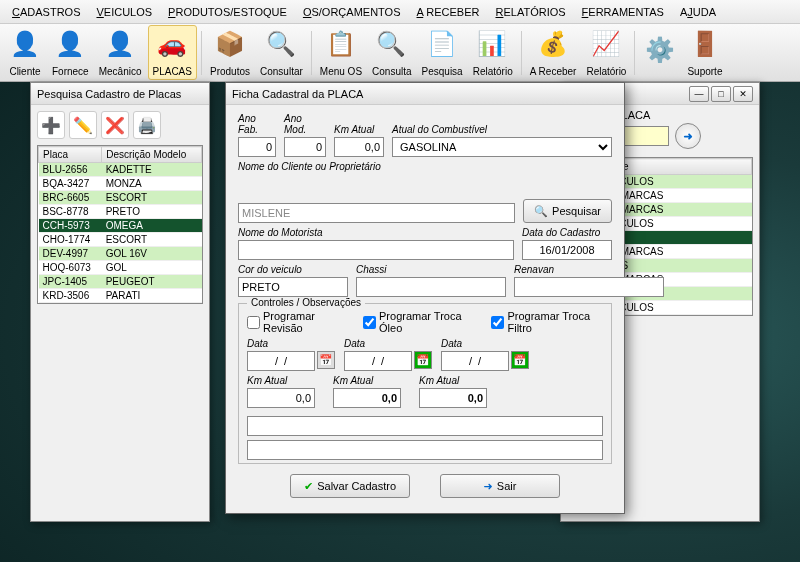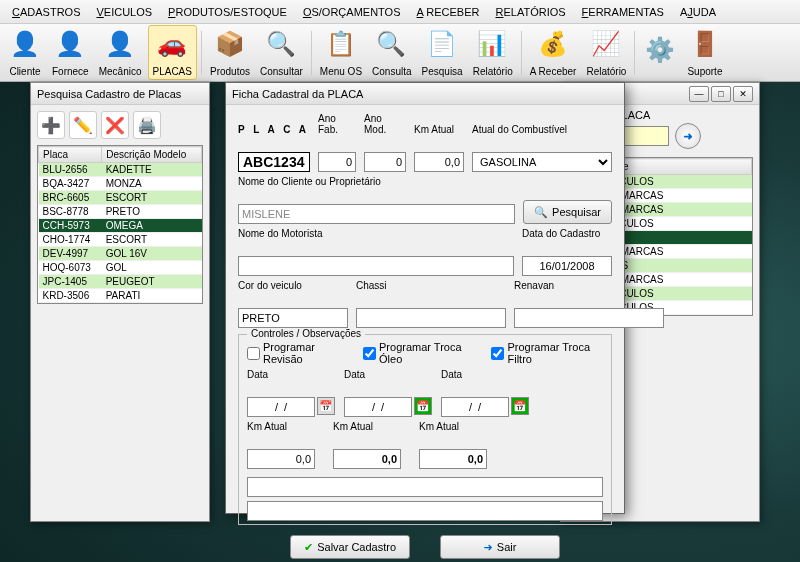--- a/index.html
+++ b/index.html
@@ -23,40 +23,40 @@
 .grid { border: 1px solid #888; margin: 0 6px; background: #fff; }
 .grid table { width: 100%; border-collapse: collapse; }
 .grid th { background: linear-gradient(#f8f8f8,#e0e0e0); border: 1px solid #ccc; padding: 2px 4px; text-align: left; font-weight: normal; font-size: 10px; }
 .grid td { padding: 1px 4px; font-size: 10px; border-bottom: 1px solid #eee; white-space: nowrap; overflow: hidden; }
 .grid tr.odd td { background: #d0f0c0; }
 .grid tr.sel td { background: #14532d; color: #fff; }
 .dialog { position: absolute; left: 225px; top: 82px; width: 400px; height: 432px; background: #f0f0f0; border: 1px solid #666; box-shadow: 3px 3px 12px rgba(0,0,0,0.5); }
 .dlgbody { padding: 8px 12px; }
 .frow { display: flex; gap: 8px; margin-bottom: 4px; align-items: flex-end; }
 .fcol { display: flex; flex-direction: column; }
-.fcol label { font-size: 10px; margin-bottom: 17px; }
+.fcol label { font-size: 10px; margin-bottom: 2px; font-style: italic; }
 .fcol input, .fcol select { height: 20px; border: 1px solid #888; padding: 0 3px; font-size: 11px; background: #fff; }
 .placa-lbl { font-weight: bold; letter-spacing: 3px; font-size: 11px; }
 .placa-val { font-weight: bold; font-size: 14px; border: 1px solid #000; padding: 1px 4px; background: #fff; display: inline-block; }
 .btn { height: 24px; padding: 0 10px; background: linear-gradient(#fafafa,#e0e0e0); border: 1px solid #888; border-radius: 3px; cursor: pointer; display: inline-flex; align-items: center; gap: 4px; font-size: 11px; }
 .gbox { border: 1px solid #bbb; padding: 6px 8px 3px; margin-top: 6px; position: relative; }
 .gbox .gt { position: absolute; top: -7px; left: 8px; background: #f0f0f0; padding: 0 4px; font-size: 10px; }
 .chk { display: flex; align-items: center; gap: 3px; font-size: 10px; }
 .chk input { width: 13px; height: 13px; }
 .smallin { width: 68px; height: 20px; border: 1px solid #888; padding: 0 3px; font-size: 10px; text-align: right; }
 .datein { width: 68px; height: 20px; border: 1px solid #888; padding: 0 3px; font-size: 10px; text-align: center; }
 .calbtn { width: 18px; height: 18px; display: inline-flex; align-items: center; justify-content: center; border: 1px solid #888; cursor: pointer; font-size: 11px; }
 .yellow { background: #ffffcc; }
 .rastrear { padding: 4px 8px; }
 .rastrear-box { display: flex; align-items: center; gap: 6px; margin-top: 2px; }
 .rastrear-in { width: 100px; height: 20px; border: 1px solid #888; background: #ffffcc; text-align: center; color: #c00; }
 .gobtn { width: 26px; height: 26px; border-radius: 13px; background: radial-gradient(#fff,#ddd); border: 1px solid #888; display: flex; align-items: center; justify-content: center; color: #06c; font-weight: bold; cursor: pointer; }
 .dlgfooter { display: flex; justify-content: center; gap: 30px; margin-top: 10px; }
 .wide { width: 100%; height: 20px; border: 1px solid #888; background: #fff; margin-top: 4px; }
-.readonly { color: #888; }
+.readonly { color: #888; margin-top: 29px; }
 </style>
 </head>
 <body>
 
 <div class="menubar" id="menubar">
     <span><u>C</u>ADASTROS</span>
     <span><u>V</u>EICULOS</span>
     <span><u>P</u>RODUTOS/ESTOQUE</span>
     <span><u>O</u>S/ORÇAMENTOS</span>
     <span><u>A</u> RECEBER</span>
@@ -245,24 +245,20 @@
       </table>
   </div>
 </div>
 
 <div class="dialog">
   <div class="wtitle">
     <span>Ficha Cadastral da PLACA</span>
   </div>
   <div class="dlgbody">
     <div class="frow">
-      <div class="fcol" style="width:72px">
-        <label class="placa-lbl">P L A C A</label>
-        <span class="placa-val">ABC1234</span>
-      </div>
       <div class="fcol" style="width:38px">
         <label>Ano Fab.</label>
         <input style="text-align: right;" value="0">
       </div>
       <div class="fcol" style="width:42px">
         <label>Ano Mod.</label>
         <input style="text-align: right;" value="0">
       </div>
       <div class="fcol" style="width:50px">
         <label>Km Atual</label>

